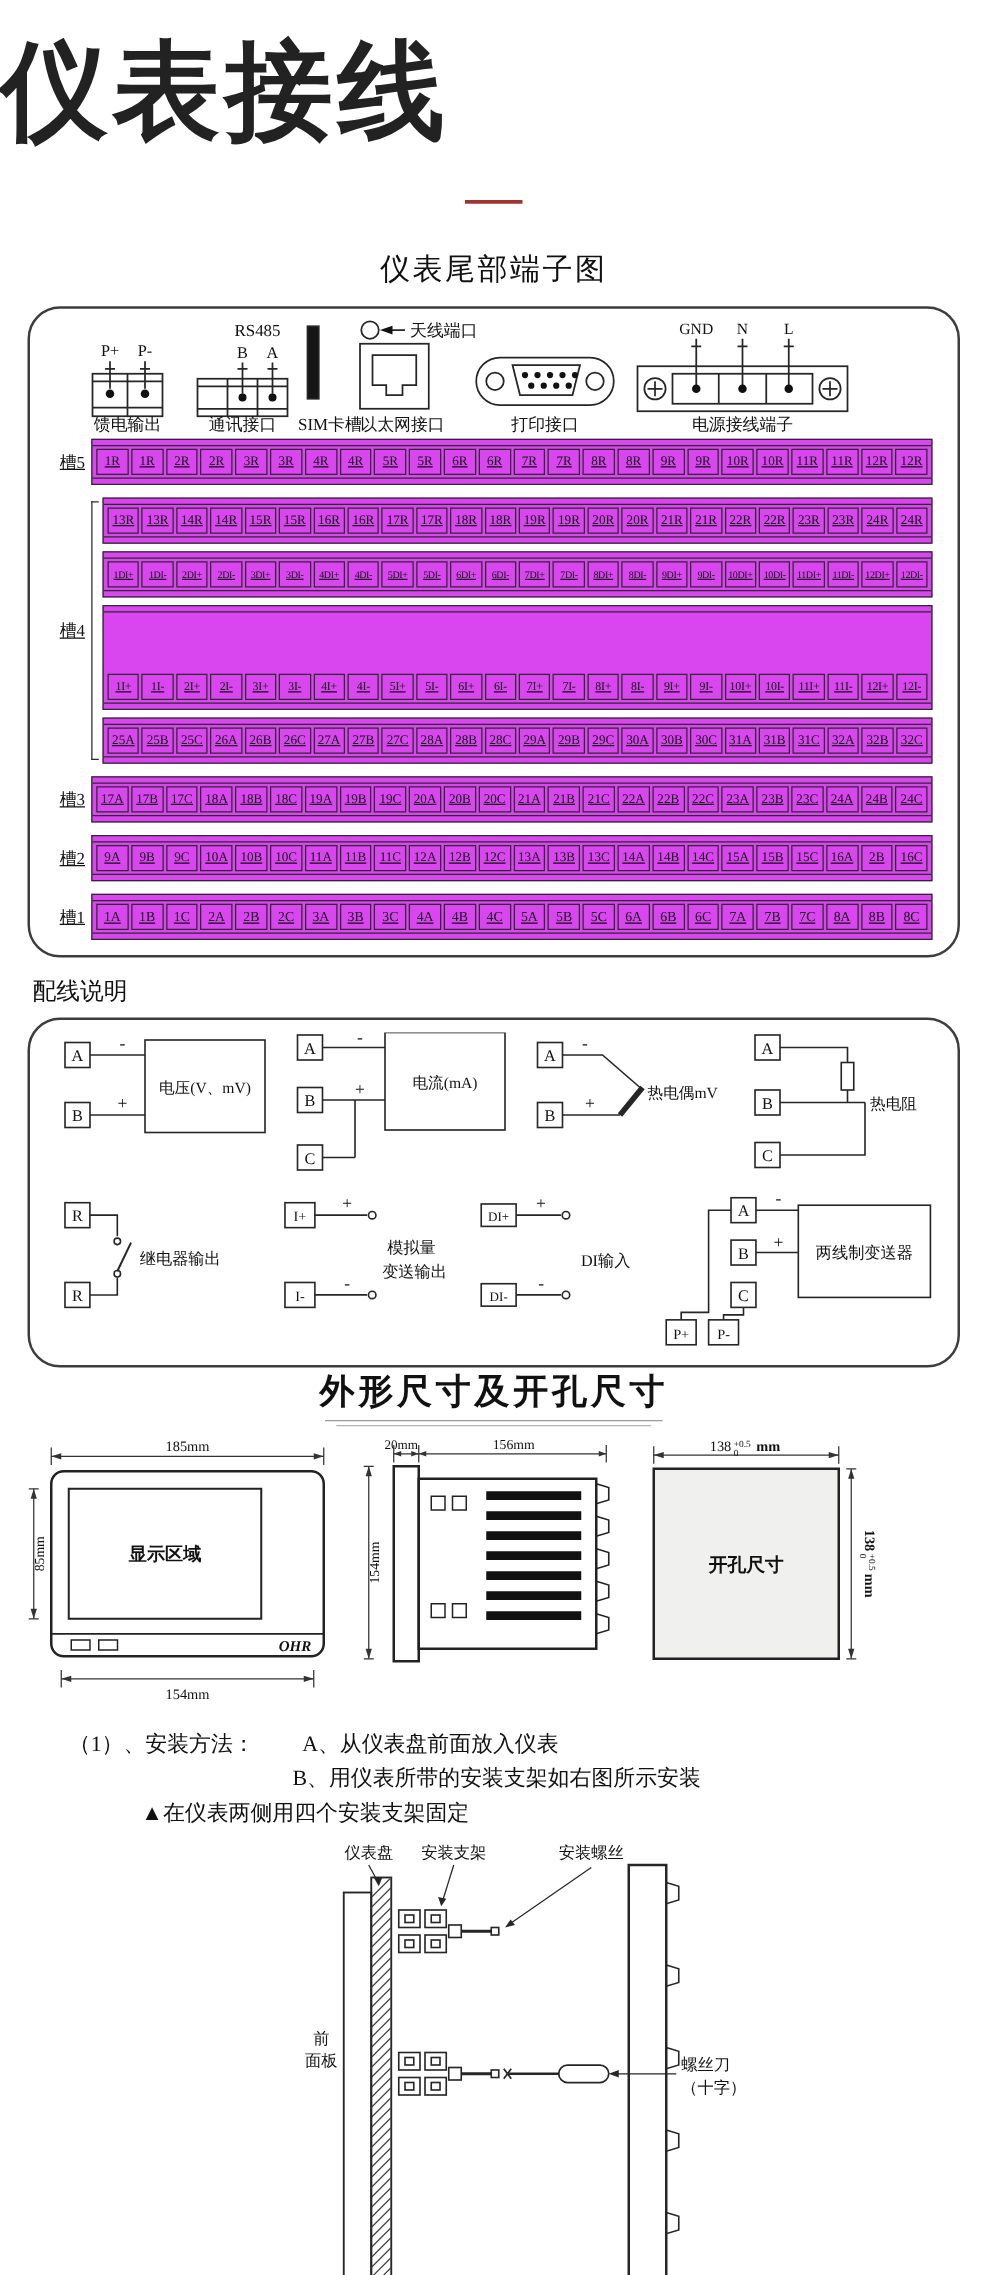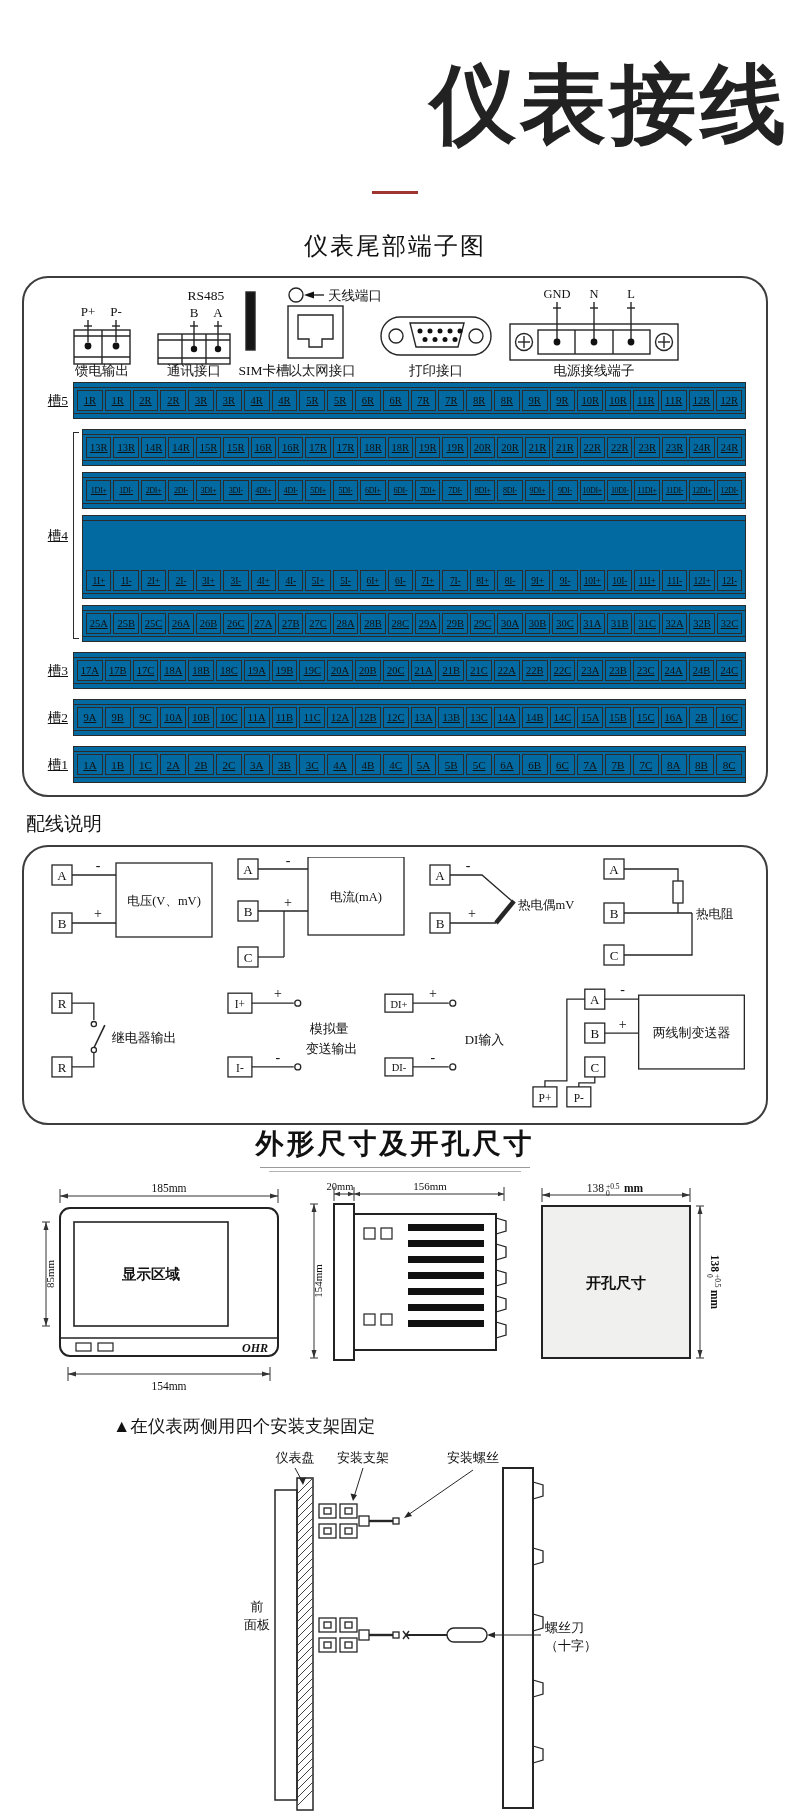--- a/index.html
+++ b/index.html
@@ -1,48 +1,48 @@
 <!DOCTYPE html>
 <html><head>
 <meta charset="utf-8">
 <style>
   html,body{margin:0;padding:0;background:#fff;}
   body{width:790px;height:1820px;overflow:hidden;font-family:"Liberation Serif",serif;color:#111;}
   svg{display:block;}
   svg text{font-family:"Liberation Serif",serif;fill:#111;}
-  .page-title{padding-top:28px;text-align:right;font-family:"Liberation Sans",sans-serif;font-weight:900;font-size:86px;line-height:1.05;letter-spacing:4px;color:#222;margin-top:31px;}
+  .page-title{padding-top:28px;text-align:left;font-family:"Liberation Sans",sans-serif;font-weight:900;font-size:86px;line-height:1.05;letter-spacing:4px;color:#222;}
   .title-divider{width:46px;height:3px;background:#a03530;margin:42px auto 0;}
   .subtitle{margin-top:36px;text-align:center;font-size:24px;letter-spacing:2px;}
   
   .terminal-panel{margin:14px 22px 0;border:2px solid #3d3d3d;border-radius:26px;padding:6px 8px 10px;}
   #strips{display:flex;flex-direction:column;gap:10px;padding:4px 12px 2px 0;text-decoration:underline;}
   .slot-group{display:flex;align-items:center;}
   .slot-label{width:36px;text-align:right;padding-right:5px;font-size:13.5px;flex:none;}
   .bracket{align-self:stretch;width:5px;flex:none;border-left:1.6px solid #2b2b2b;border-top:1.6px solid #2b2b2b;border-bottom:1.6px solid #2b2b2b;margin:3px 3px 3px 0;}
   .strip-col{flex:1;display:flex;flex-direction:column;gap:6px;min-width:0;}
-  .strip{border:1.6px solid #2b2b2b;background:#0369a1;text-align:right;}
+  .strip{border:1.6px solid #2b2b2b;background:#d946ef;text-align:right;}
   .band{height:4px;}
   .band.top{border-bottom:1.6px solid #2b2b2b;}
   .band.bottom{border-top:1.6px solid #2b2b2b;}
   .cells{display:flex;padding:1px 2px;}
   .cell{flex:1 1 0;min-width:0;border:1.3px solid #2b2b2b;margin:1px;height:19px;display:flex;align-items:center;justify-content:center;font-size:11px;white-space:nowrap;overflow:hidden;}
   .cells.mid .cell{font-size:10.5px;}
   .cells.dense .cell{font-size:9.5px;letter-spacing:-0.2px;margin-top:48px;}
   .cells.xdense .cell{font-size:8px;letter-spacing:-0.3px;}
   
   .wiring-label{margin:14px 0 8px 26px;font-size:19px;}
   .wiring-panel{margin:0 22px;border:2px solid #3d3d3d;border-radius:26px;padding:10px 14px;}
   .wire-row{display:flex;align-items:flex-start;}
   .wire-row.r1{gap:14px;margin-left:8px;}
   .wire-row.r2{gap:16px;margin-left:8px;margin-top:4px;}
   
   .dims-title{text-align:center;font-size:28px;font-weight:bold;letter-spacing:3px;}
   .dims-underline{width:270px;margin:4px auto 0;border-top:1.5px solid #9a9a9a;}
   .dims-underline.short{width:252px;margin-top:3px;border-top-color:#b5b5b5;}
-  .dims-row{display:flex;gap:10px;margin:10px 20px 0 40px;align-items:flex-start;}
+  .dims-row{display:flex;gap:10px;margin:10px 20px 0 21px;align-items:flex-start;}
   
   .install-text{margin:16px 0 0 55px;font-size:17.5px;line-height:1.55;}
   .install-text .row1{display:flex;}
   .install-text .a-part{margin-left:38px;}
   .install-text .row2{padding-left:179px;}
   .install-text .row3{padding-left:58px;}
   .install-svg{margin:8px 0 0 215px;}
 </style>
 </head>
 <body>
@@ -661,20 +661,25 @@
     <g transform="rotate(90 184 100)">
       <text x="174" y="103" font-size="11.5" font-weight="bold" text-anchor="end">138</text>
       <text x="176" y="99.5" font-size="7.5" text-anchor="start">+0.5</text>
       <text x="176" y="107" font-size="7.5" text-anchor="start">0</text>
       <text x="192" y="103" font-size="11.5" font-weight="bold" text-anchor="start">mm</text>
     </g>
   </svg>
 </div>
 
 <div class="install-text">
+  <div class="row1">
+    <span>（1）、安装方法：</span>
+    <span class="a-part">A、从仪表盘前面放入仪表</span>
+  </div>
+  <div class="row2">B、用仪表所带的安装支架如右图所示安装</div>
   <div class="row3">▲在仪表两侧用四个安装支架固定</div>
 </div>
 
 <svg class="install-svg" width="430" height="368" viewBox="0 0 430 368">
   <g stroke="#262626" fill="none">
 
     <g stroke-width="1">
       <line x1="80" y1="20" x2="87" y2="33"></line>
         <polygon points="88,37 84,30 91,29.5" fill="#262626" stroke="none"></polygon>
       <line x1="148" y1="20" x2="139" y2="49"></line>

